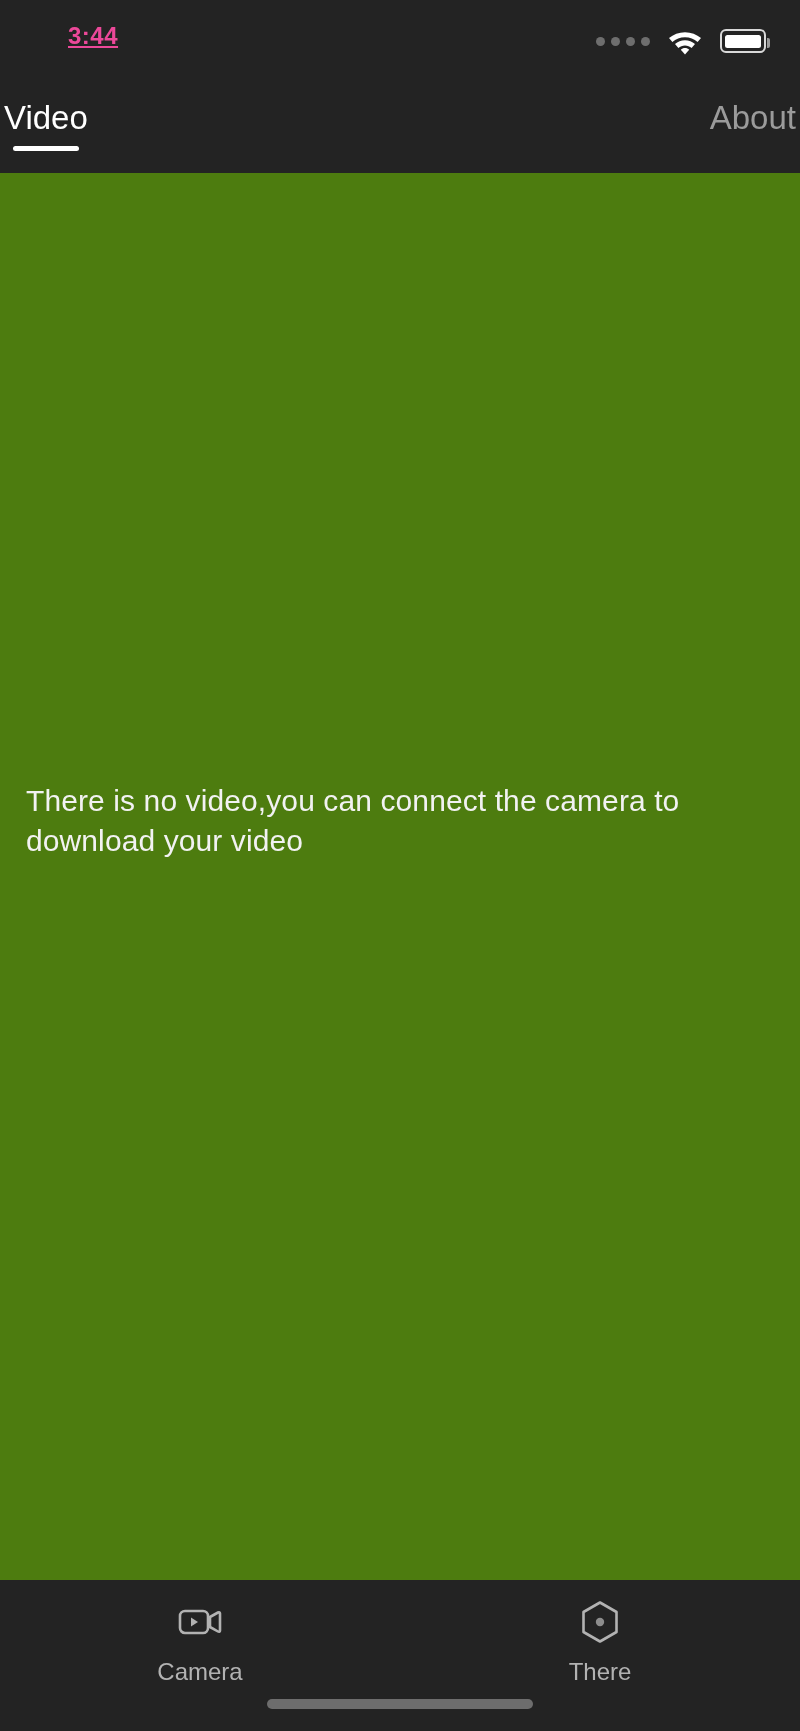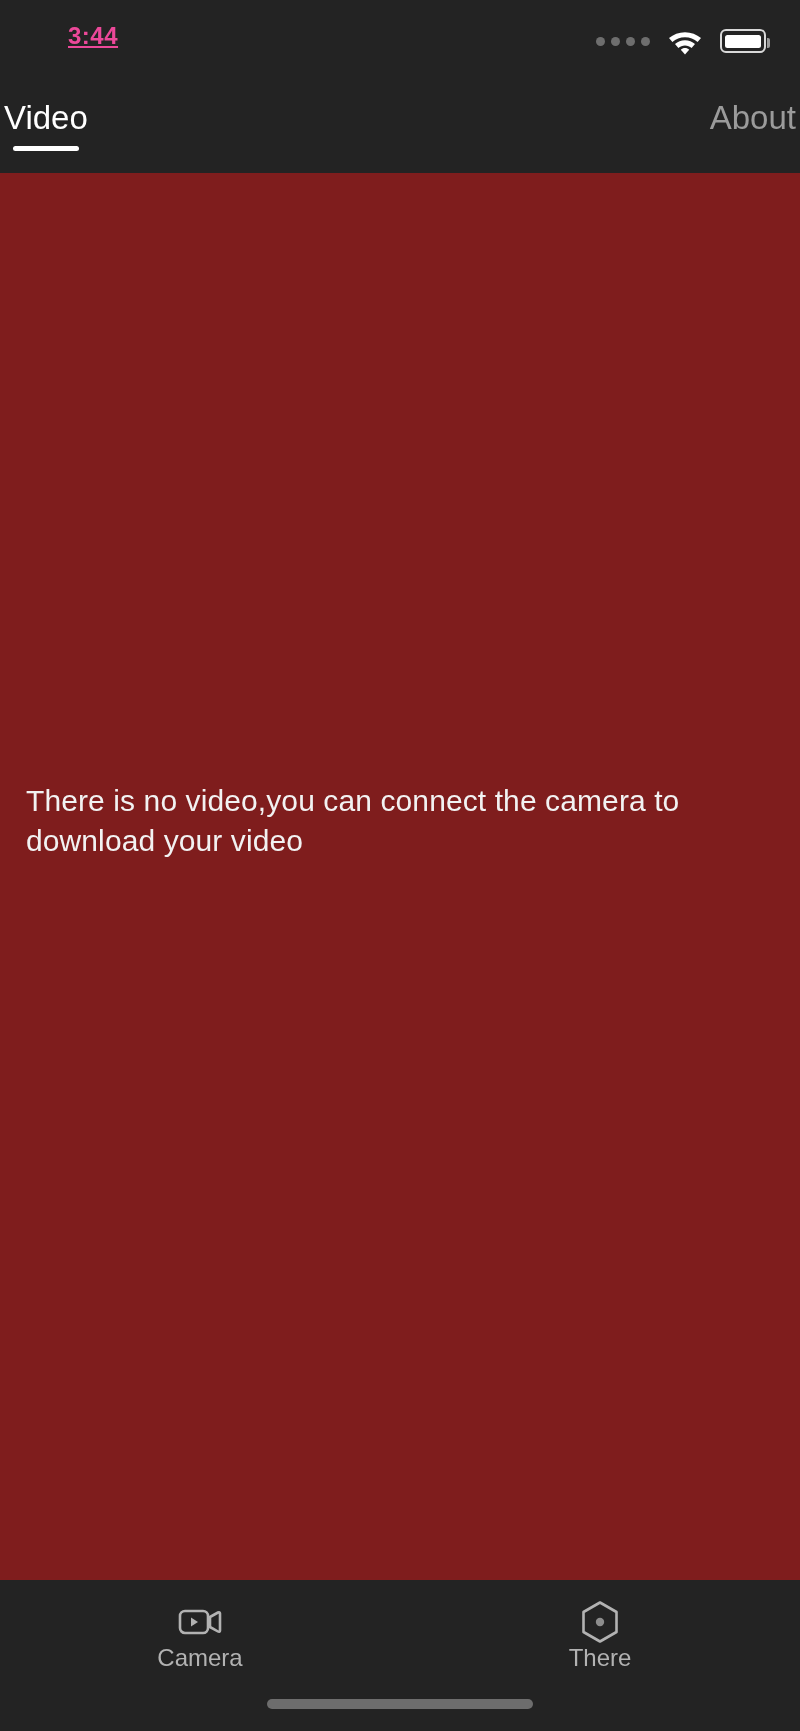--- a/index.html
+++ b/index.html
@@ -92,21 +92,21 @@
     bottom:0;
     width:66px; height:5px;
     border-radius:3px;
     background:#ffffff;
   }
 
   
   .content {
     flex:1 1 auto;
     position:relative;
-    background:#7f1d1d;
+    background:#4d7c0f;
   }
   .empty-msg {
     position:absolute;
     left:26px; right:48px;
     top:608px;
     color:#f2f2f2;
     font-size:30px;
     line-height:1.32;
     letter-spacing:0.1px;
   }
@@ -118,20 +118,21 @@
     background:#232323;
     display:flex;
     align-items:flex-start;
     padding-top:20px;
   }
   .navitem {
     flex:1 1 0;
     display:flex;
     flex-direction:column;
     align-items:center;
+    gap:14px;
     cursor:pointer;
     text-align:center;
   }
   .navicon { width:48px; height:44px; display:flex; align-items:center; justify-content:center; }
   .navlabel { font-size:24px; color:#b2b2b2; }
   .navitem.active .navlabel { color:#ea1c24; }
 
   .gal-tile {
     width:42px; height:42px;
     border-radius:9px;

